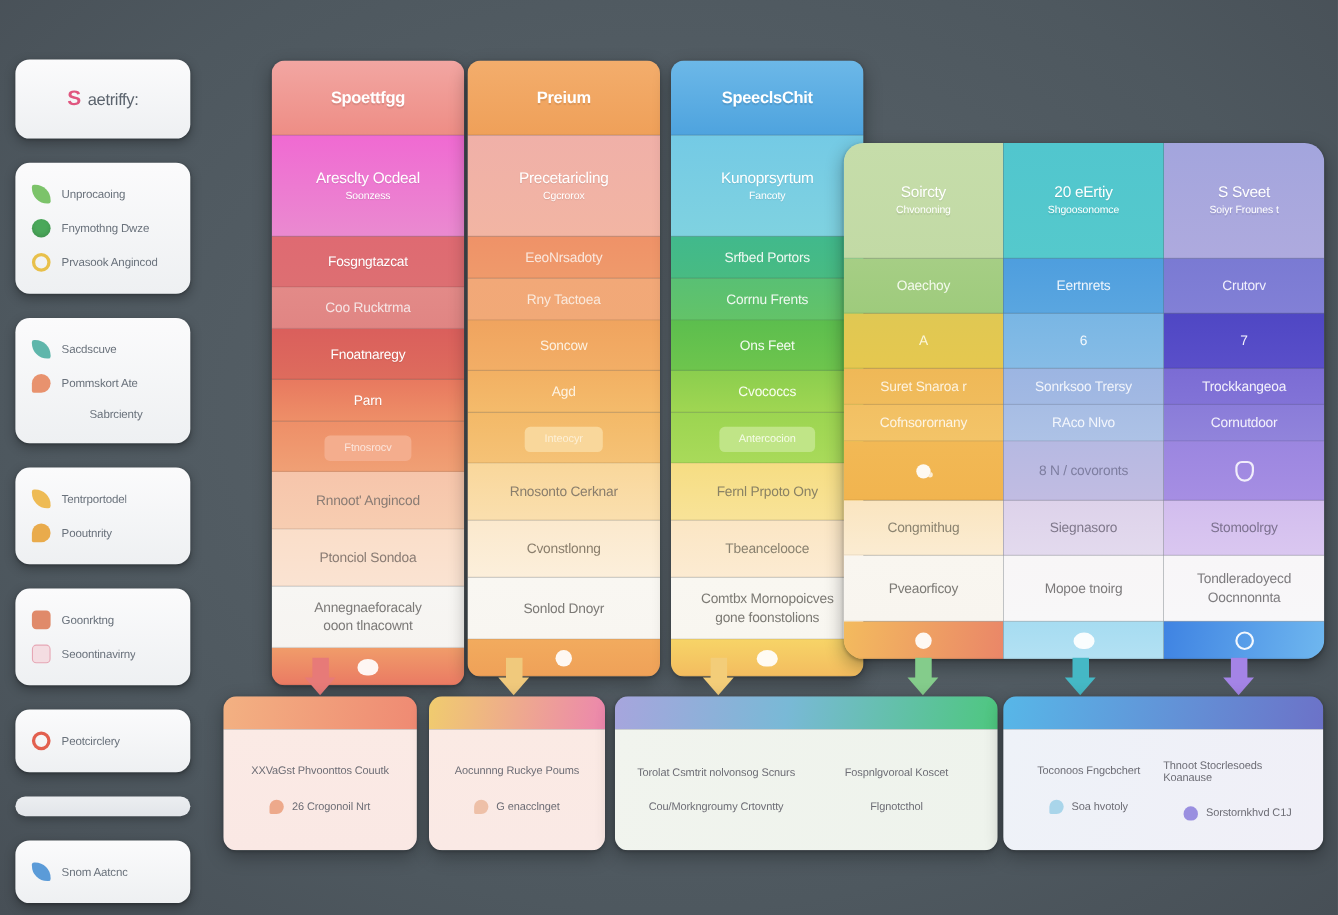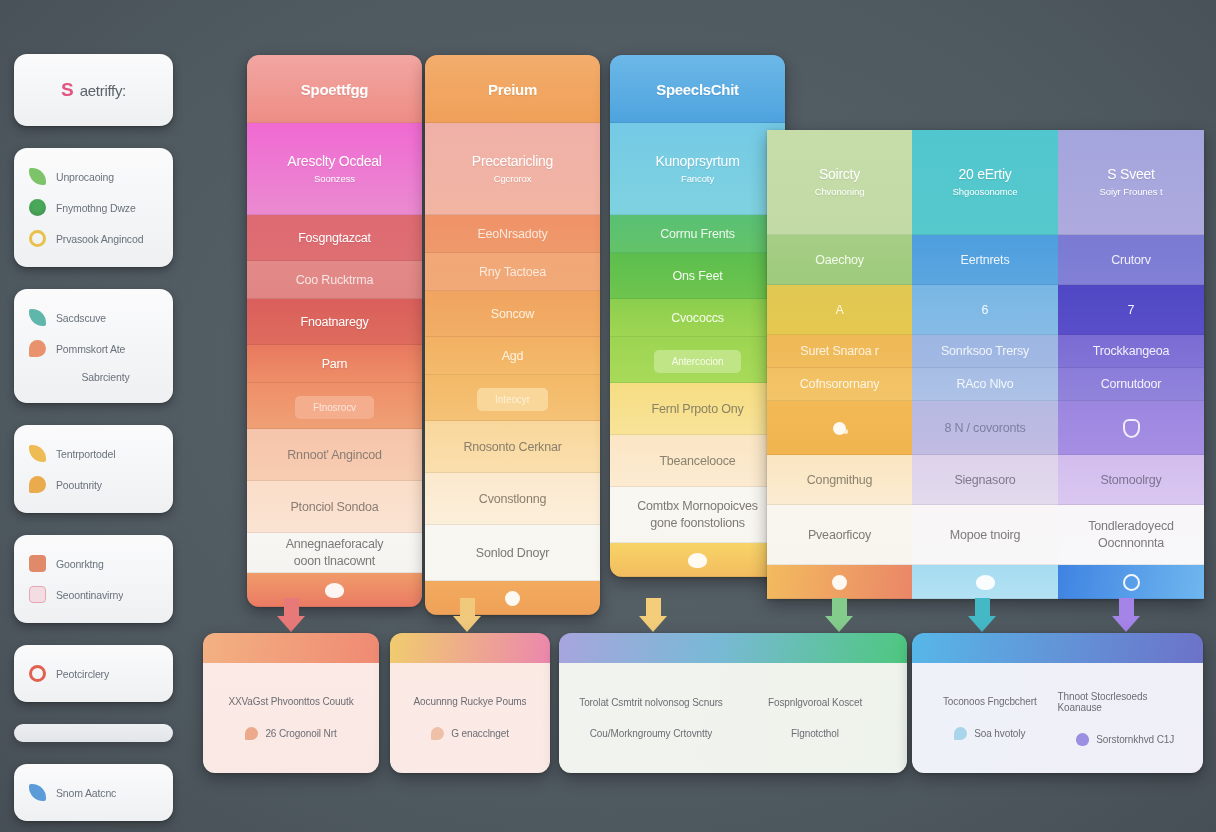--- a/index.html
+++ b/index.html
@@ -117,21 +117,21 @@
 
   .col {
     width: 175px;
     border-radius: 12px;
     overflow: hidden;
     box-shadow: 0 6px 16px rgba(0,0,0,0.32), 0 1px 3px rgba(0,0,0,0.2);
   }
 
   .col-merged {
     display: flex;
-    border-radius: 0;
+    border-radius: 18px;
     overflow: hidden;
     box-shadow: 0 6px 16px rgba(0,0,0,0.32), 0 1px 3px rgba(0,0,0,0.2);
   }
   .col-merged .col {
     border-radius: 0;
     box-shadow: none;
   }
 
   .cell {
     display: flex;
@@ -387,21 +387,21 @@
     </div>
     <div class="cell" style="height:46px;background:linear-gradient(180deg,#ee8f68,#f0a075)">
       <span class="pill" style="background:#f4ad8d;color:#fbe5dc">Ftnosrocv</span>
     </div>
     <div class="cell" style="height:52px;background:linear-gradient(180deg,#f6c5ab,#f7cdb1)">
       <span class="t1" style="color:#8a7c74">Rnnoot' Angincod</span>
     </div>
     <div class="cell" style="height:52px;background:linear-gradient(180deg,#fadec9,#fae3d2)">
       <span class="t1" style="color:#8a7c74">Ptonciol Sondoa</span>
     </div>
-    <div class="cell" style="height:40px;background:linear-gradient(180deg,#f7f6f3,#f6f4f1)">
+    <div class="cell" style="height:56px;background:linear-gradient(180deg,#f7f6f3,#f6f4f1)">
       <span class="t1" style="color:#7c7a78">Annegnaeforacaly</span>
       <span class="t1" style="color:#7c7a78">ooon tlnacownt</span>
     </div>
     <div class="cell" style="height:34px;background:linear-gradient(180deg,#f09c6a,#ea7a63)">
       <span class="glyph"></span>
     </div>
   </div>
 </div>
 
 <div class="colgroup" style="left:381px; top:55px;">
@@ -451,20 +451,23 @@
 
     <div class="cell" style="height:68px;background:linear-gradient(180deg,#6cb8e8,#4ea3de)">
       <span class="t-title white-txt">SpeeclsChit</span>
     </div>
 
     <div class="cell" style="height:92px;background:linear-gradient(180deg,#74cae5,#7fd2e0)">
       <span class="t-big white-txt">Kunoprsyrtum</span>
       <span class="t2 white-txt">Fancoty</span>
     </div>
 
+    <div class="cell" style="height:38px;background:linear-gradient(180deg,#41b98c,#48bb82)">
+      <span class="t1" style="color:#eef8f2">Srfbed Portors</span>
+    </div>
     <div class="cell" style="height:38px;background:linear-gradient(180deg,#59c074,#63c368)">
       <span class="t1" style="color:#eef8ef">Corrnu Frents</span>
     </div>
     <div class="cell" style="height:46px;background:linear-gradient(180deg,#5cbe4e,#6ec54d)">
       <span class="t1" style="color:#f2fbef">Ons Feet</span>
     </div>
     <div class="cell" style="height:38px;background:linear-gradient(180deg,#8bce4e,#a0d652)">
       <span class="t1" style="color:#f8fdee">Cvococcs</span>
     </div>
     <div class="cell" style="height:46px;background:linear-gradient(180deg,#9cd551,#a9da5a)">

